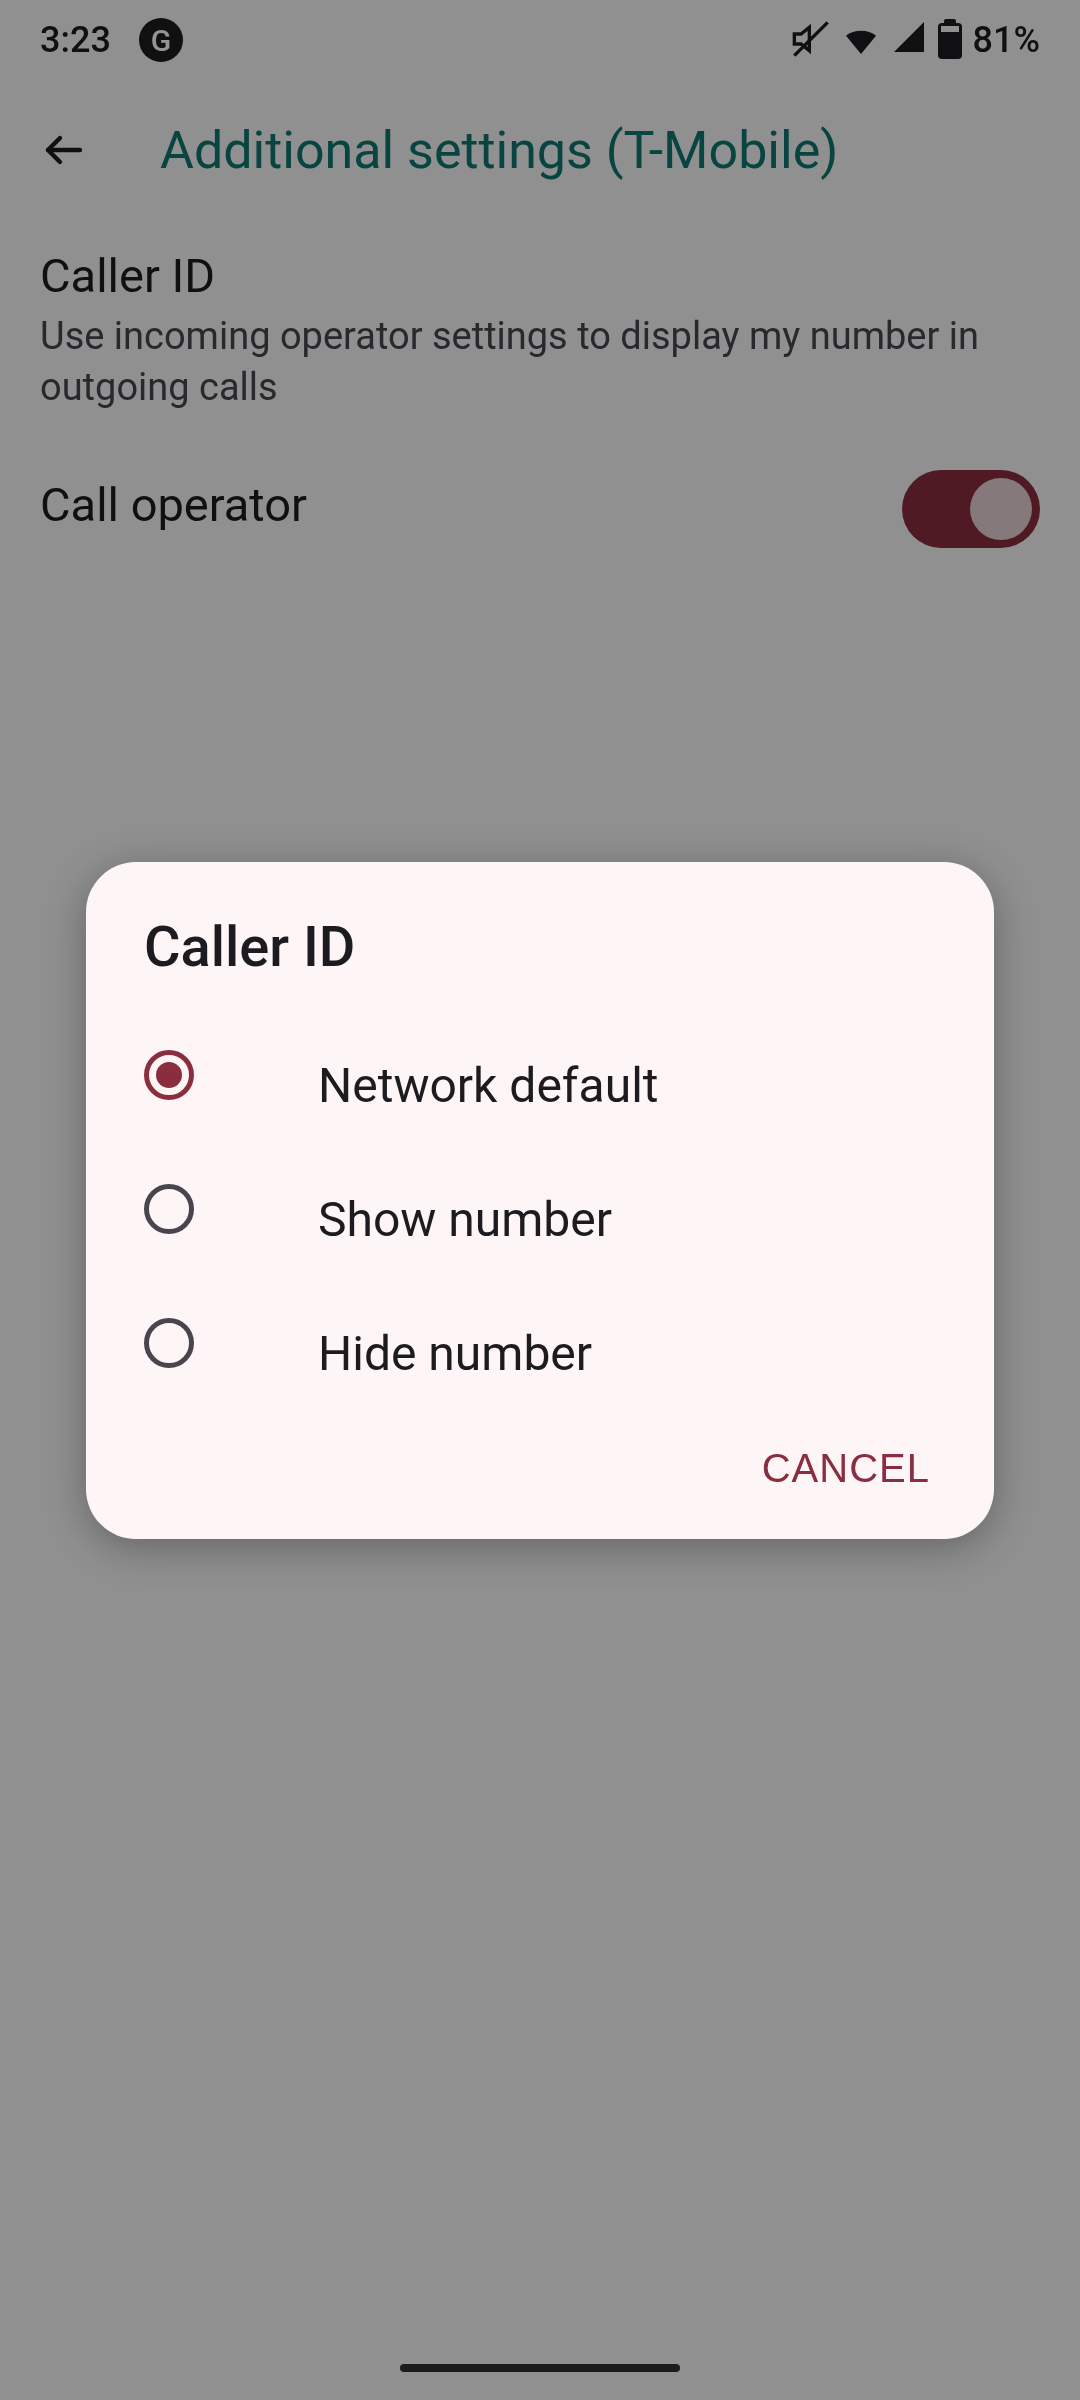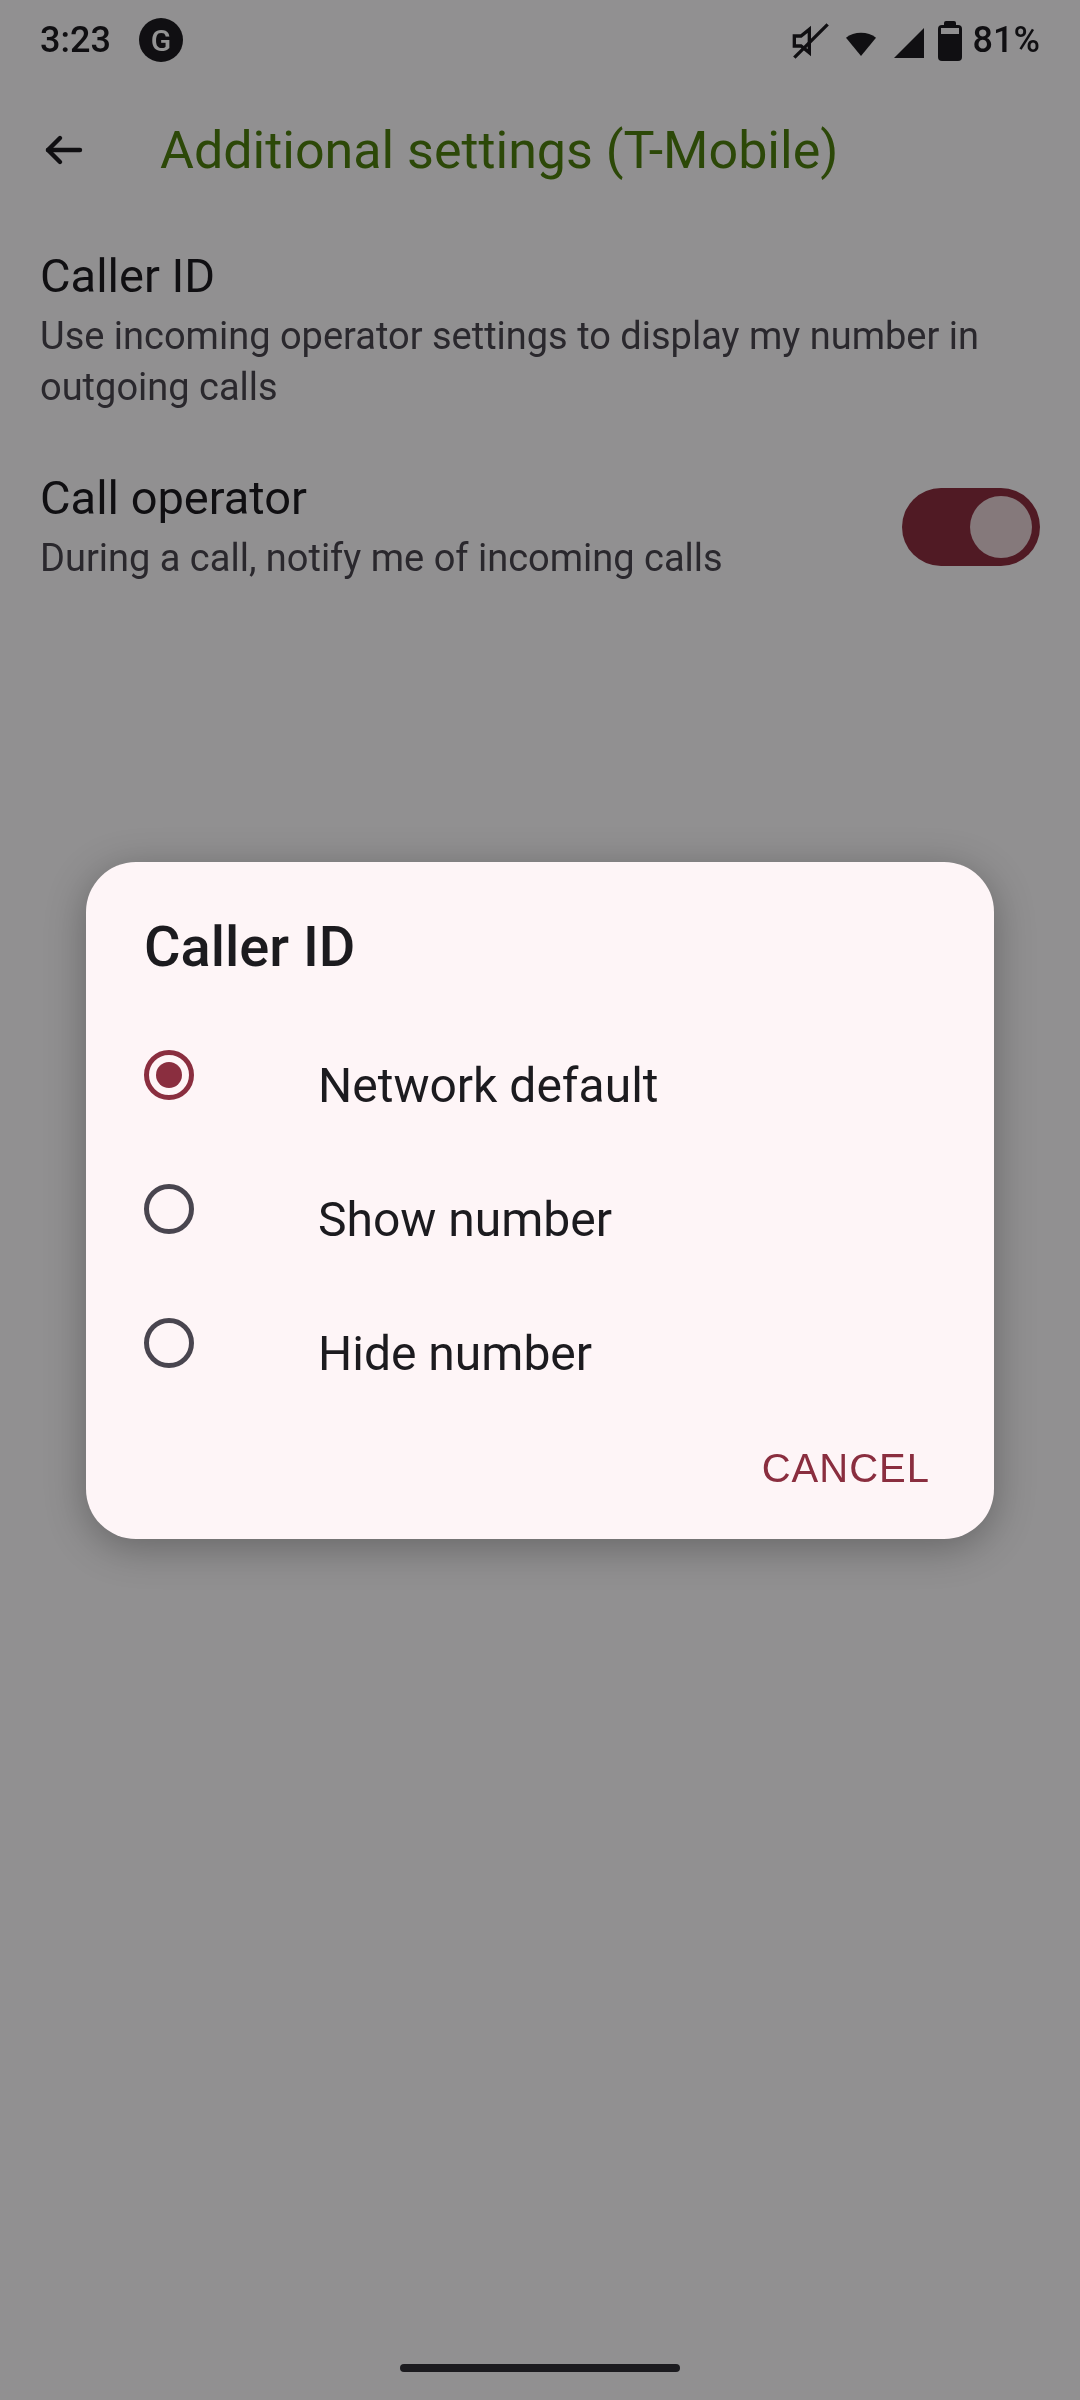--- a/index.html
+++ b/index.html
@@ -25,21 +25,21 @@
       font-weight: 500;
     }
     .status-left {
       display: flex;
       align-items: center;
       gap: 28px;
     }
     .status-right {
       margin-left: auto;
       display: flex;
-      align-items: flex-end;
+      align-items: flex-start;
       gap: 10px;
     }
     .g-icon {
       width: 44px;
       height: 44px;
       border-radius: 50%;
       background: #1c1b1f;
       color: #fff;
       display: flex;
       align-items: center;
@@ -56,21 +56,21 @@
     }
     .back-arrow {
       width: 48px;
       height: 48px;
       display: flex;
       align-items: center;
       justify-content: center;
     }
     .header-title {
       font-size: 52px;
-      color: #4d7c0f;
+      color: #0f766e;
       font-weight: 400;
     }
     .settings-list {
       padding: 0 0;
     }
     .setting-item {
       padding: 28px 40px;
       display: flex;
       align-items: center;
       gap: 24px;
@@ -234,21 +234,20 @@
 <div class="settings-list">
   <div class="setting-item">
     <div class="setting-content">
       <div class="setting-title">Caller ID</div>
       <div class="setting-desc">Use incoming operator settings to display my number in outgoing calls</div>
     </div>
   </div>
   <div class="setting-item">
     <div class="setting-content">
       <div class="setting-title">Call operator</div>
-      <div class="setting-desc">During a call, notify me of incoming calls</div>
     </div>
     <div class="toggle">
       <div class="toggle-thumb"></div>
     </div>
   </div>
 </div>
 
 <div class="scrim">
   <div class="dialog">
     <div class="dialog-title">Caller ID</div>

